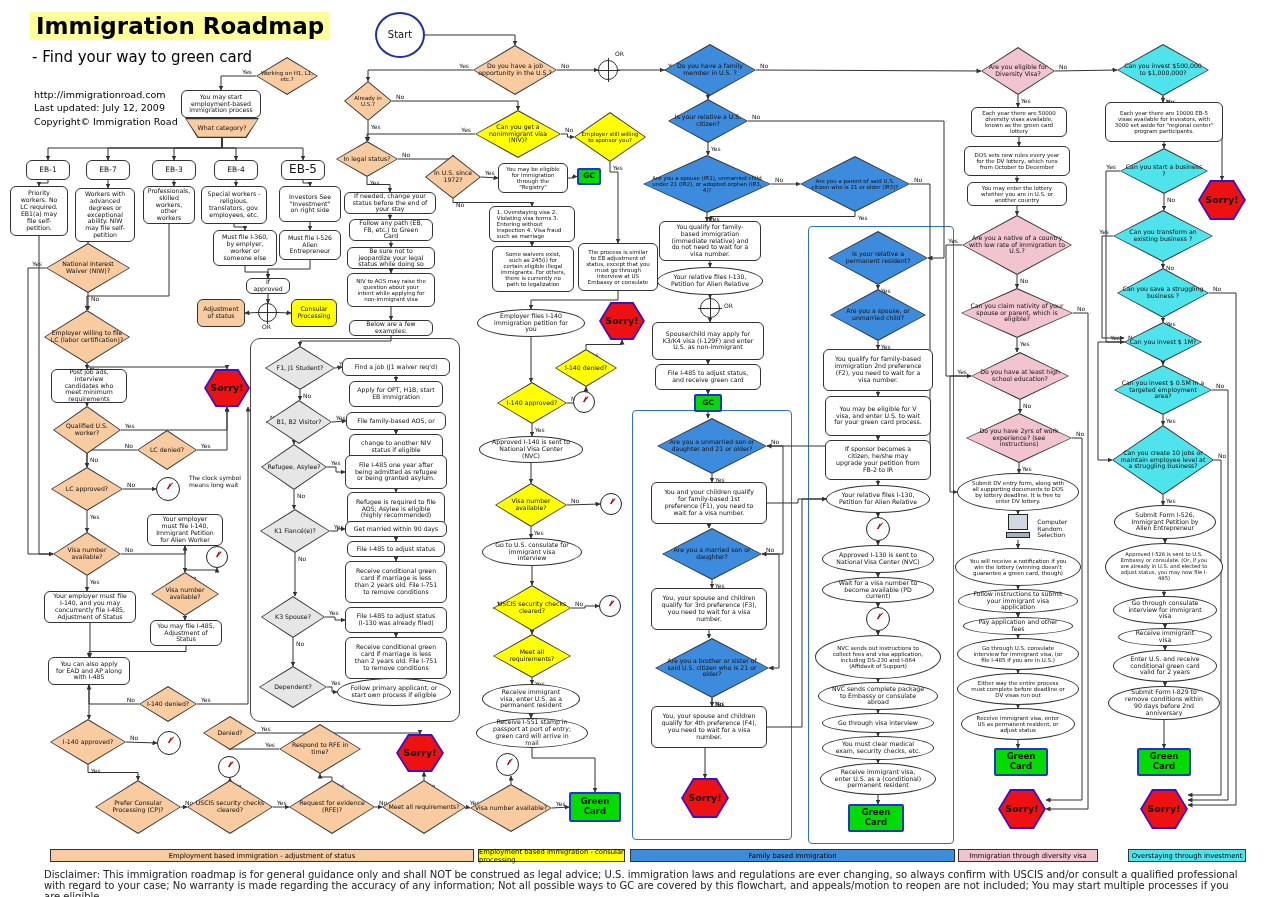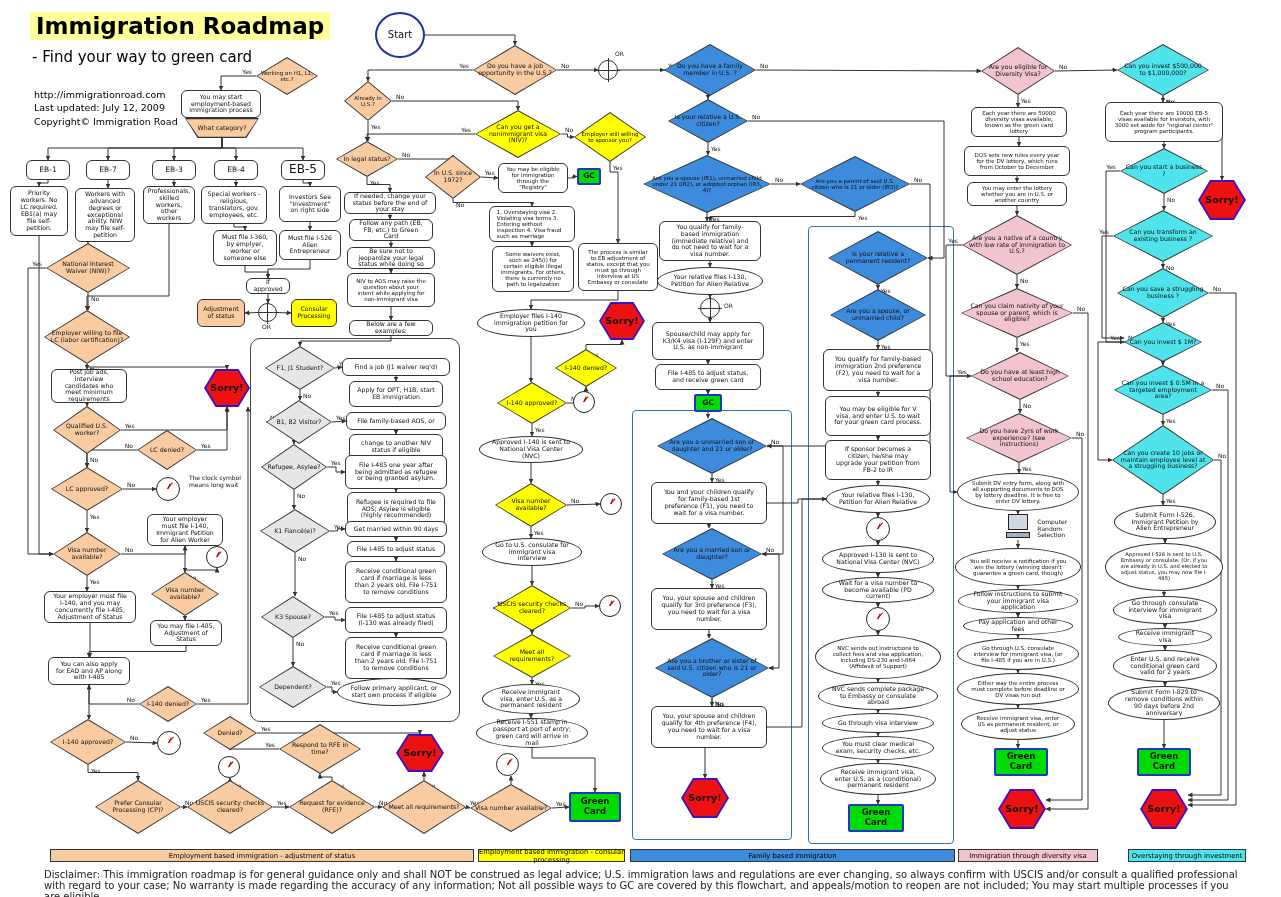--- a/index.html
+++ b/index.html
@@ -964,21 +964,21 @@
       <div class="shape-outer"></div>
       <div class="shape-inner"></div>
       <span class="ntext">Sorry!</span>
     </div>
     <div class="node t-cont" style="left: 250px; top: 338px; width: 210px; height: 384px;"></div>
     <div class="node t-contb" style="left: 632px; top: 410px; width: 160px; height: 430px;"></div>
     <div class="node t-contb" style="left: 808px; top: 226px; width: 146px; height: 618px;"></div>
     <div class="legend-bar" style="left: 50px; width: 424px; background: rgb(248, 203, 160);">
       <span>Employment based immigration - adjustment of status</span>
     </div>
-    <div class="legend-bar" style="left: 478px; width: 147px; background: rgb(255, 255, 0); text-align: center;">
+    <div class="legend-bar" style="left: 478px; width: 147px; background: rgb(255, 255, 0);">
       <span>Employment based immigration - consular processing</span>
     </div>
     <div class="legend-bar" style="left: 630px; width: 325px; background: rgb(61, 139, 220);">
       <span>Family based immigration</span>
     </div>
     <div class="legend-bar" style="left: 958px; width: 140px; background: rgb(242, 196, 208);">
       <span>Immigration through diversity visa</span>
     </div>
     <div class="legend-bar" style="left: 1128px; width: 118px; background: rgb(79, 227, 236);">
       <span>Overstaying through investment</span>

